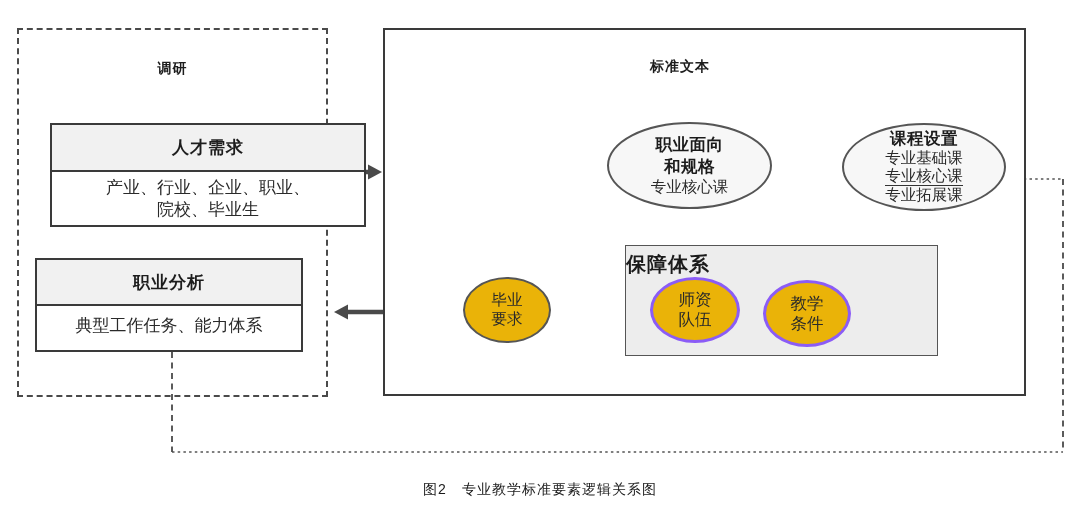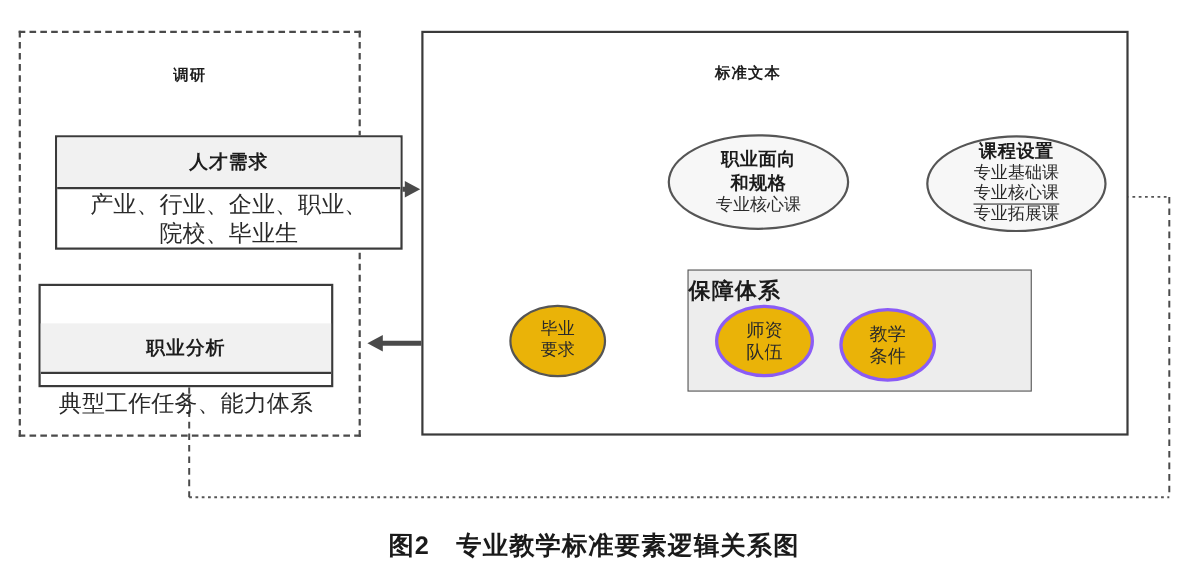--- a/index.html
+++ b/index.html
@@ -20,22 +20,22 @@
     font-weight:bold; font-size:14px; text-align:center; letter-spacing:1px; color:#1d1d1d;
   }
 
   .hbox { border:2px solid #3a3a3a; box-sizing:border-box; background:#ffffff; }
   .hbox .hdr {
     background:#f1f1f1; border-bottom:2px solid #3a3a3a; box-sizing:border-box;
     display:flex; align-items:center; justify-content:center;
     font-weight:bold; font-size:17px; letter-spacing:1px; color:#1d1d1d;
   }
   .hbox .bdy {
-    display:flex; flex-direction:column; align-items:center; justify-content:flex-end;
-    font-family:"Liberation Serif", serif; font-size:21px; line-height:1.25; color:#2a2a2a;
+    display:flex; flex-direction:column; align-items:center; justify-content:center;
+    font-family:"Liberation Serif", serif; font-size:17px; line-height:1.25; color:#2a2a2a;
   }
 
   .ellipse {
     border:2px solid #555; border-radius:50%; background:#f7f7f7; box-sizing:border-box;
     display:flex; flex-direction:column; align-items:center; justify-content:center;
     text-align:center; color:#2a2a2a;
   }
   .ellipse .et { font-weight:bold; font-size:16.5px; letter-spacing:0.5px; color:#1b1b1b; }
   .ellipse .el { font-family:"Liberation Serif", serif; font-size:15.5px; line-height:1.2; }
   .ellipse-bold {
@@ -48,21 +48,21 @@
   .support-box {
     background:#ededed; border:1.5px solid #555; box-sizing:border-box;
   }
   .support-title {
     font-weight:bold; font-size:20px; letter-spacing:1px;
     padding-top:5px; color:#1b1b1b;
   }
 
   .caption {
     position:absolute; left:0; top:481px; width:1080px; text-align:center;
-    font-weight:bold; font-size:23px; letter-spacing:1px; color:#1a1a1a;
+    font-weight:normal; font-size:14px; letter-spacing:1px; color:#1a1a1a;
   }
   .line { display:block; }
 </style>
 </head>
 <body>
 
 <div class="stage">
 
   <svg class="connectors" width="1080" height="522" viewBox="0 0 1080 522">
 
@@ -112,21 +112,21 @@
 
   <div class="abs hbox" style="left:50px; top:123px; width:316px; height:104px;">
     <div class="hdr" style="height:47px;">人才需求</div>
     <div class="bdy" style="height:53px;">
       <span class="line">产业、行业、企业、职业、</span>
       <span class="line">院校、毕业生</span>
     </div>
   </div>
 
   <div class="abs hbox" style="left:35px; top:258px; width:268px; height:94px;">
-    <div class="hdr" style="height:46px;margin-top:34px;">职业分析</div>
+    <div class="hdr" style="height:46px;">职业分析</div>
     <div class="bdy" style="height:40px;">
       <span class="line">典型工作任务、能力体系</span>
     </div>
   </div>
 
   <div class="abs panel-solid" style="left:383px; top:28px; width:643px; height:368px;"></div>
   <div class="abs panel-title" style="left:600px; top:58px; width:160px;">标准文本</div>
 
 
   <div class="abs ellipse" style="left:607px; top:122px; width:165px; height:87px;">

